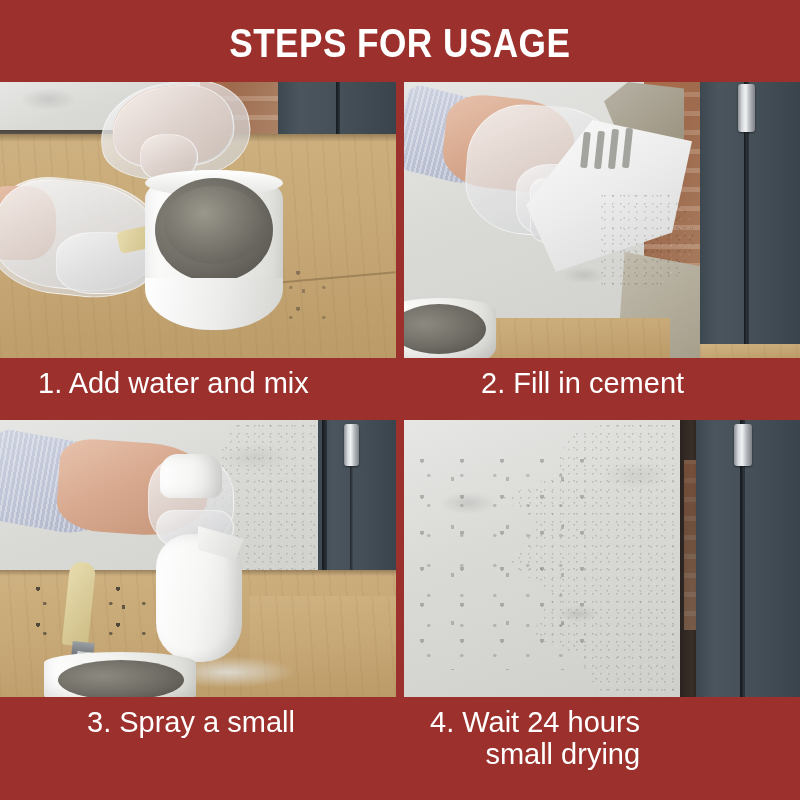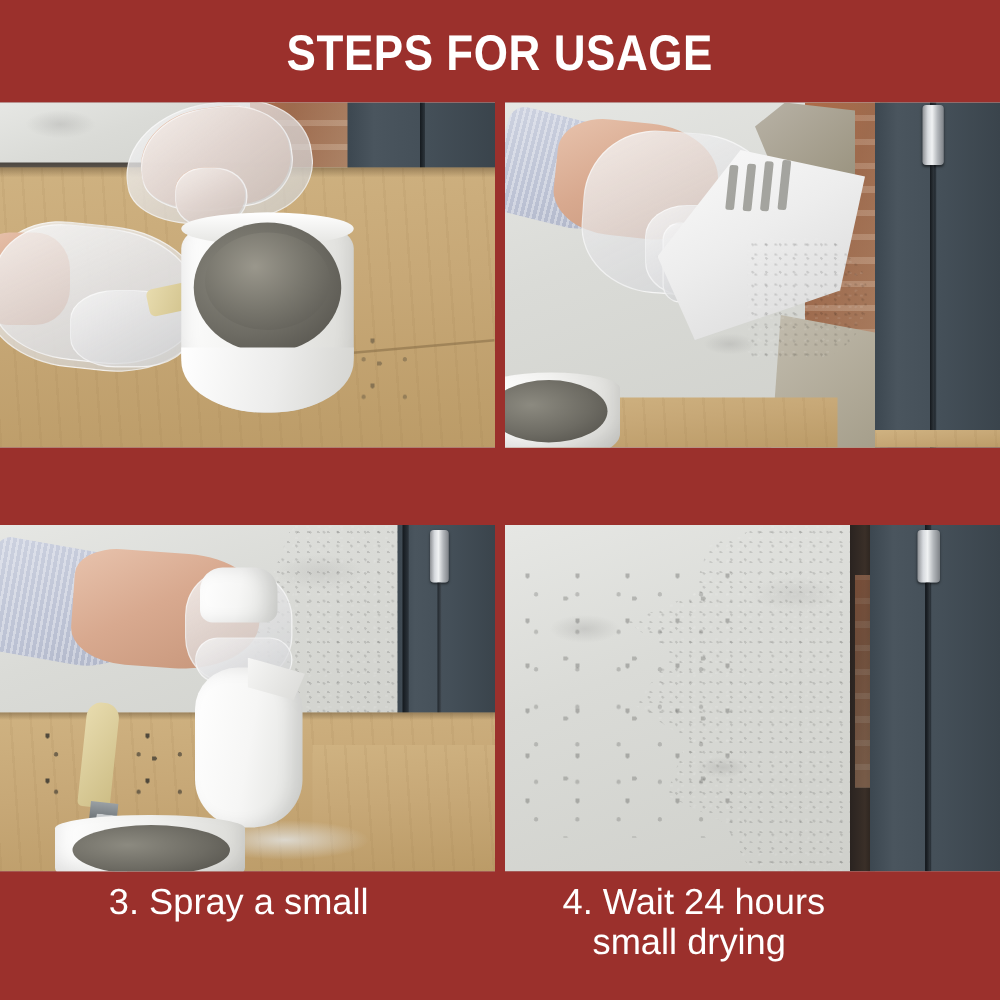--- a/index.html
+++ b/index.html
@@ -48,21 +48,21 @@
     position: absolute;
     color: #ffffff;
     font-size: 29px;
     line-height: 1.12;
     white-space: pre;
     text-align: left;
   }
   .c1 { left: 38px;  top: 367px; }
   .c2 { left: 481px; top: 367px; }
   .c3 { left: 87px;  top: 706px; }
-  .c4 { left: 450px; top: 706px; }
+  .c4 { left: 430px; top: 706px; text-align: right; }
 
   
   .layer { position: absolute; }
 
   
   .wall-white {
     background:
       radial-gradient(ellipse 40px 16px at 22% 30%, rgba(150,150,148,.30), transparent 70%),
       radial-gradient(ellipse 30px 12px at 60% 70%, rgba(140,140,138,.25), transparent 70%),
       radial-gradient(ellipse 50px 20px at 80% 20%, rgba(160,160,158,.22), transparent 70%),
@@ -267,16 +267,18 @@
                 clip-path:polygon(62% 0,100% 0,100% 100%,56% 100%,46% 86%,24% 78%,32% 62%,12% 52%,26% 38%,10% 28%,34% 20%,40% 6%);"></div>
 
     <div class="layer" style="left:276px;top:0;width:20px;height:277px;background:linear-gradient(90deg,#2a2320,#3a2f28 60%,#241e1a);"></div>
     <div class="layer brick" style="left:280px;top:40px;width:12px;height:170px;opacity:.55;"></div>
     <div class="layer doorframe" style="left:292px;top:0;width:104px;height:277px;"></div>
     <div class="layer door-seam" style="left:336px;top:0;width:5px;height:277px;"></div>
     <div class="layer hinge" style="left:330px;top:4px;width:18px;height:42px;"></div>
     <div class="layer hinge-rod" style="left:337px;top:46px;width:3px;height:231px;"></div>
   </div>
 
+  <div class="cap c1">1. Add water and mix</div>
+  <div class="cap c2">2. Fill in cement</div>
   <div class="cap c3"><span>3. Spray a small</span><br></div>
   <div class="cap c4"><span>4. Wait 24 hours</span><br><span style="margin-left:24px;display:inline-block;">small drying</span></div>
 
 </div>
 
 </body></html>

